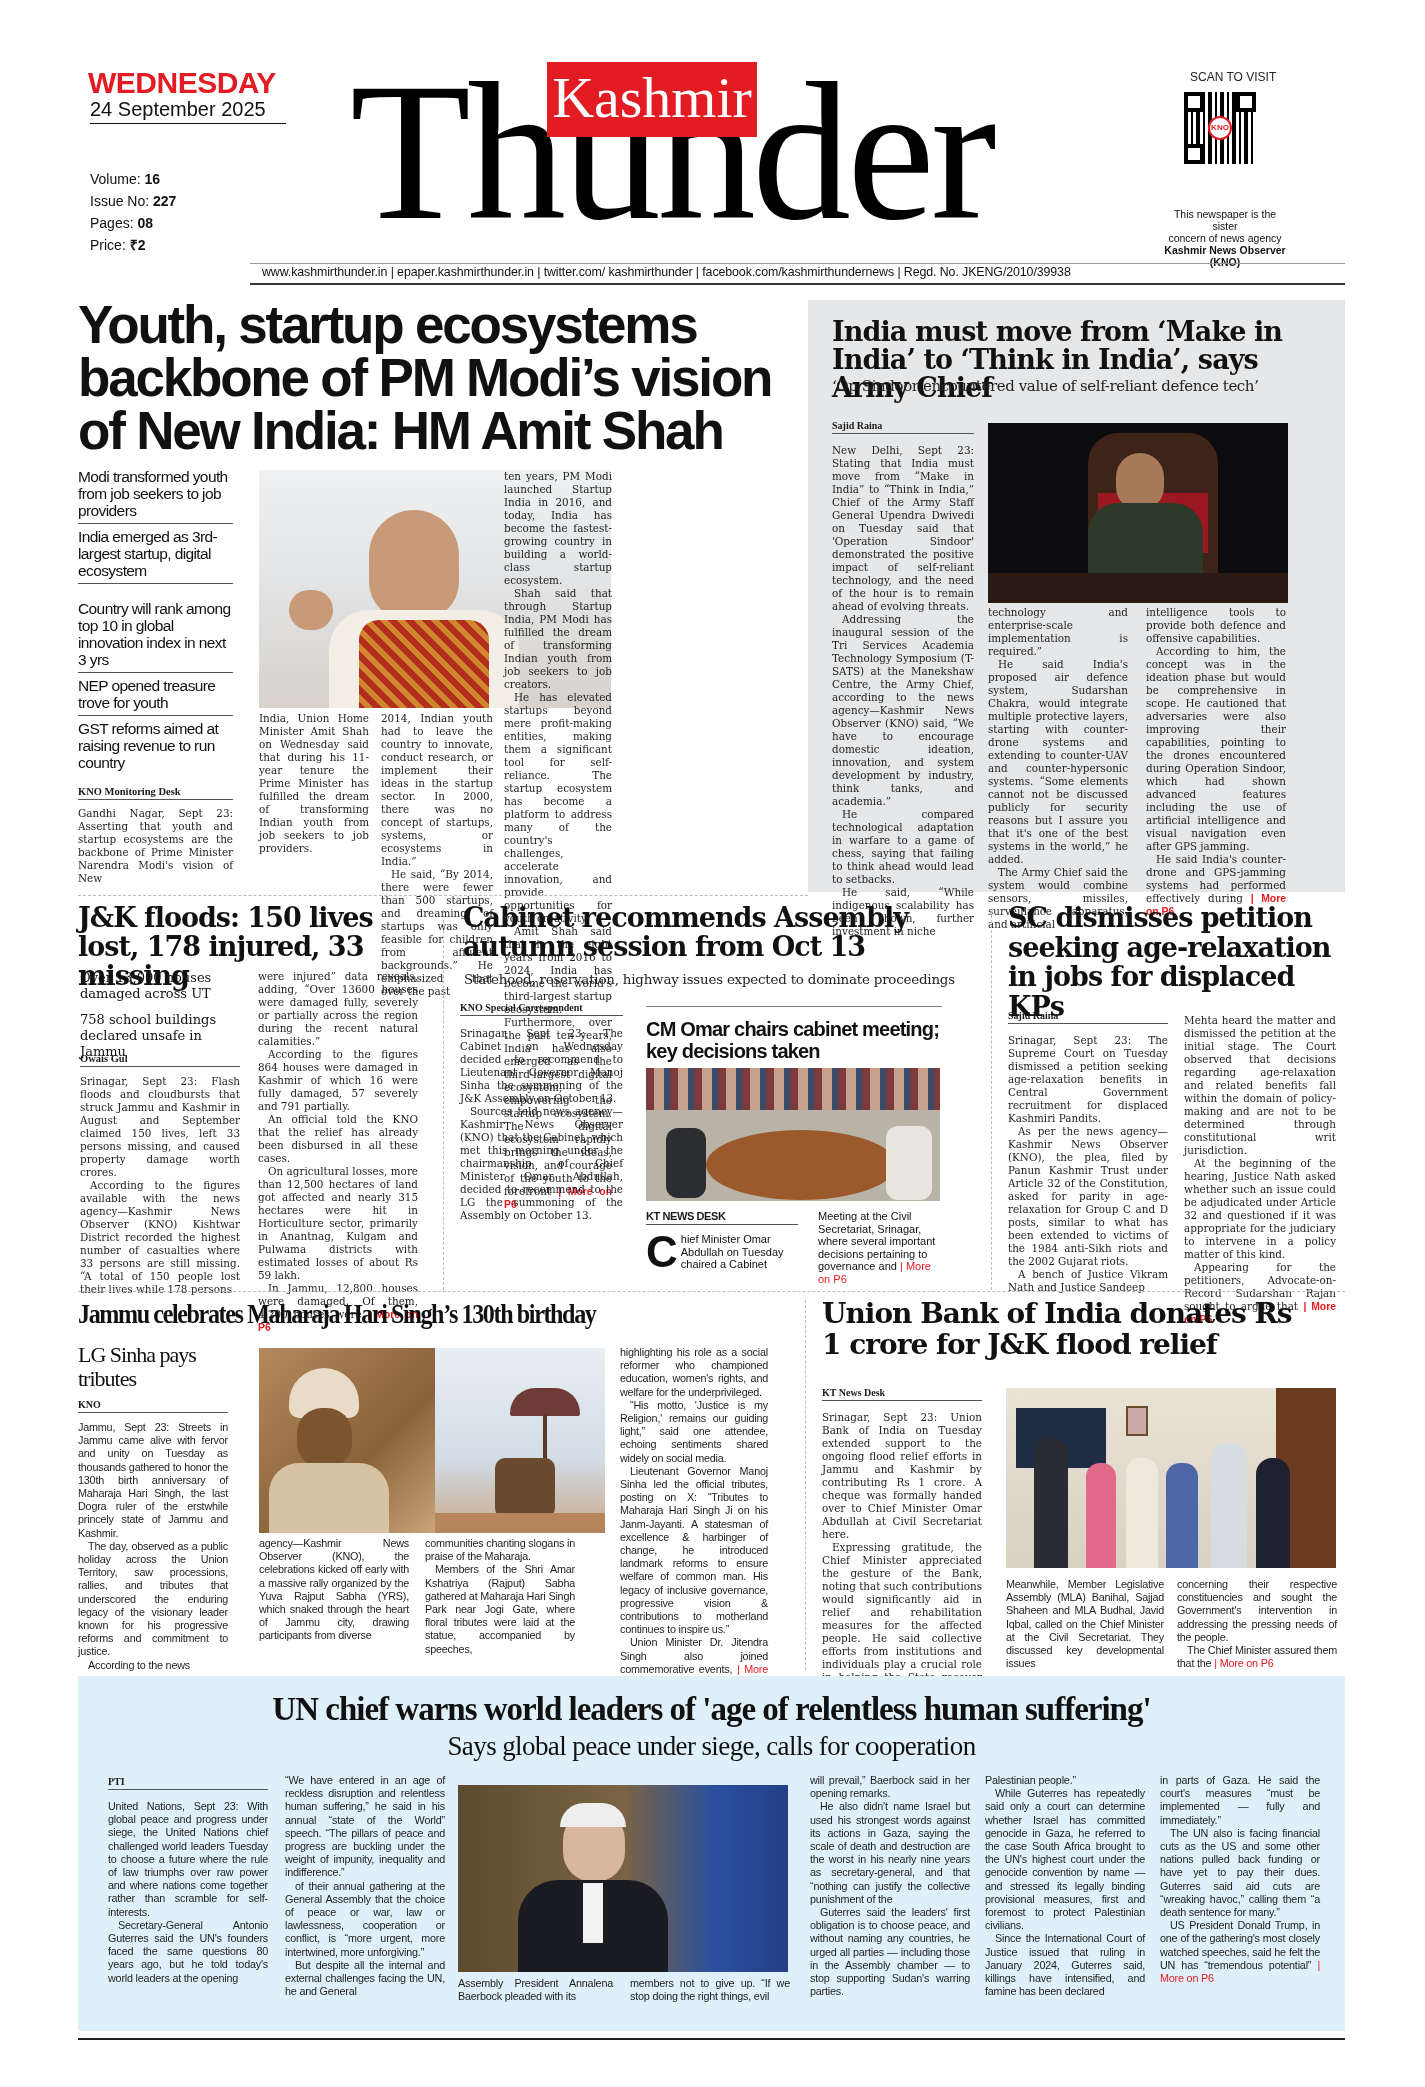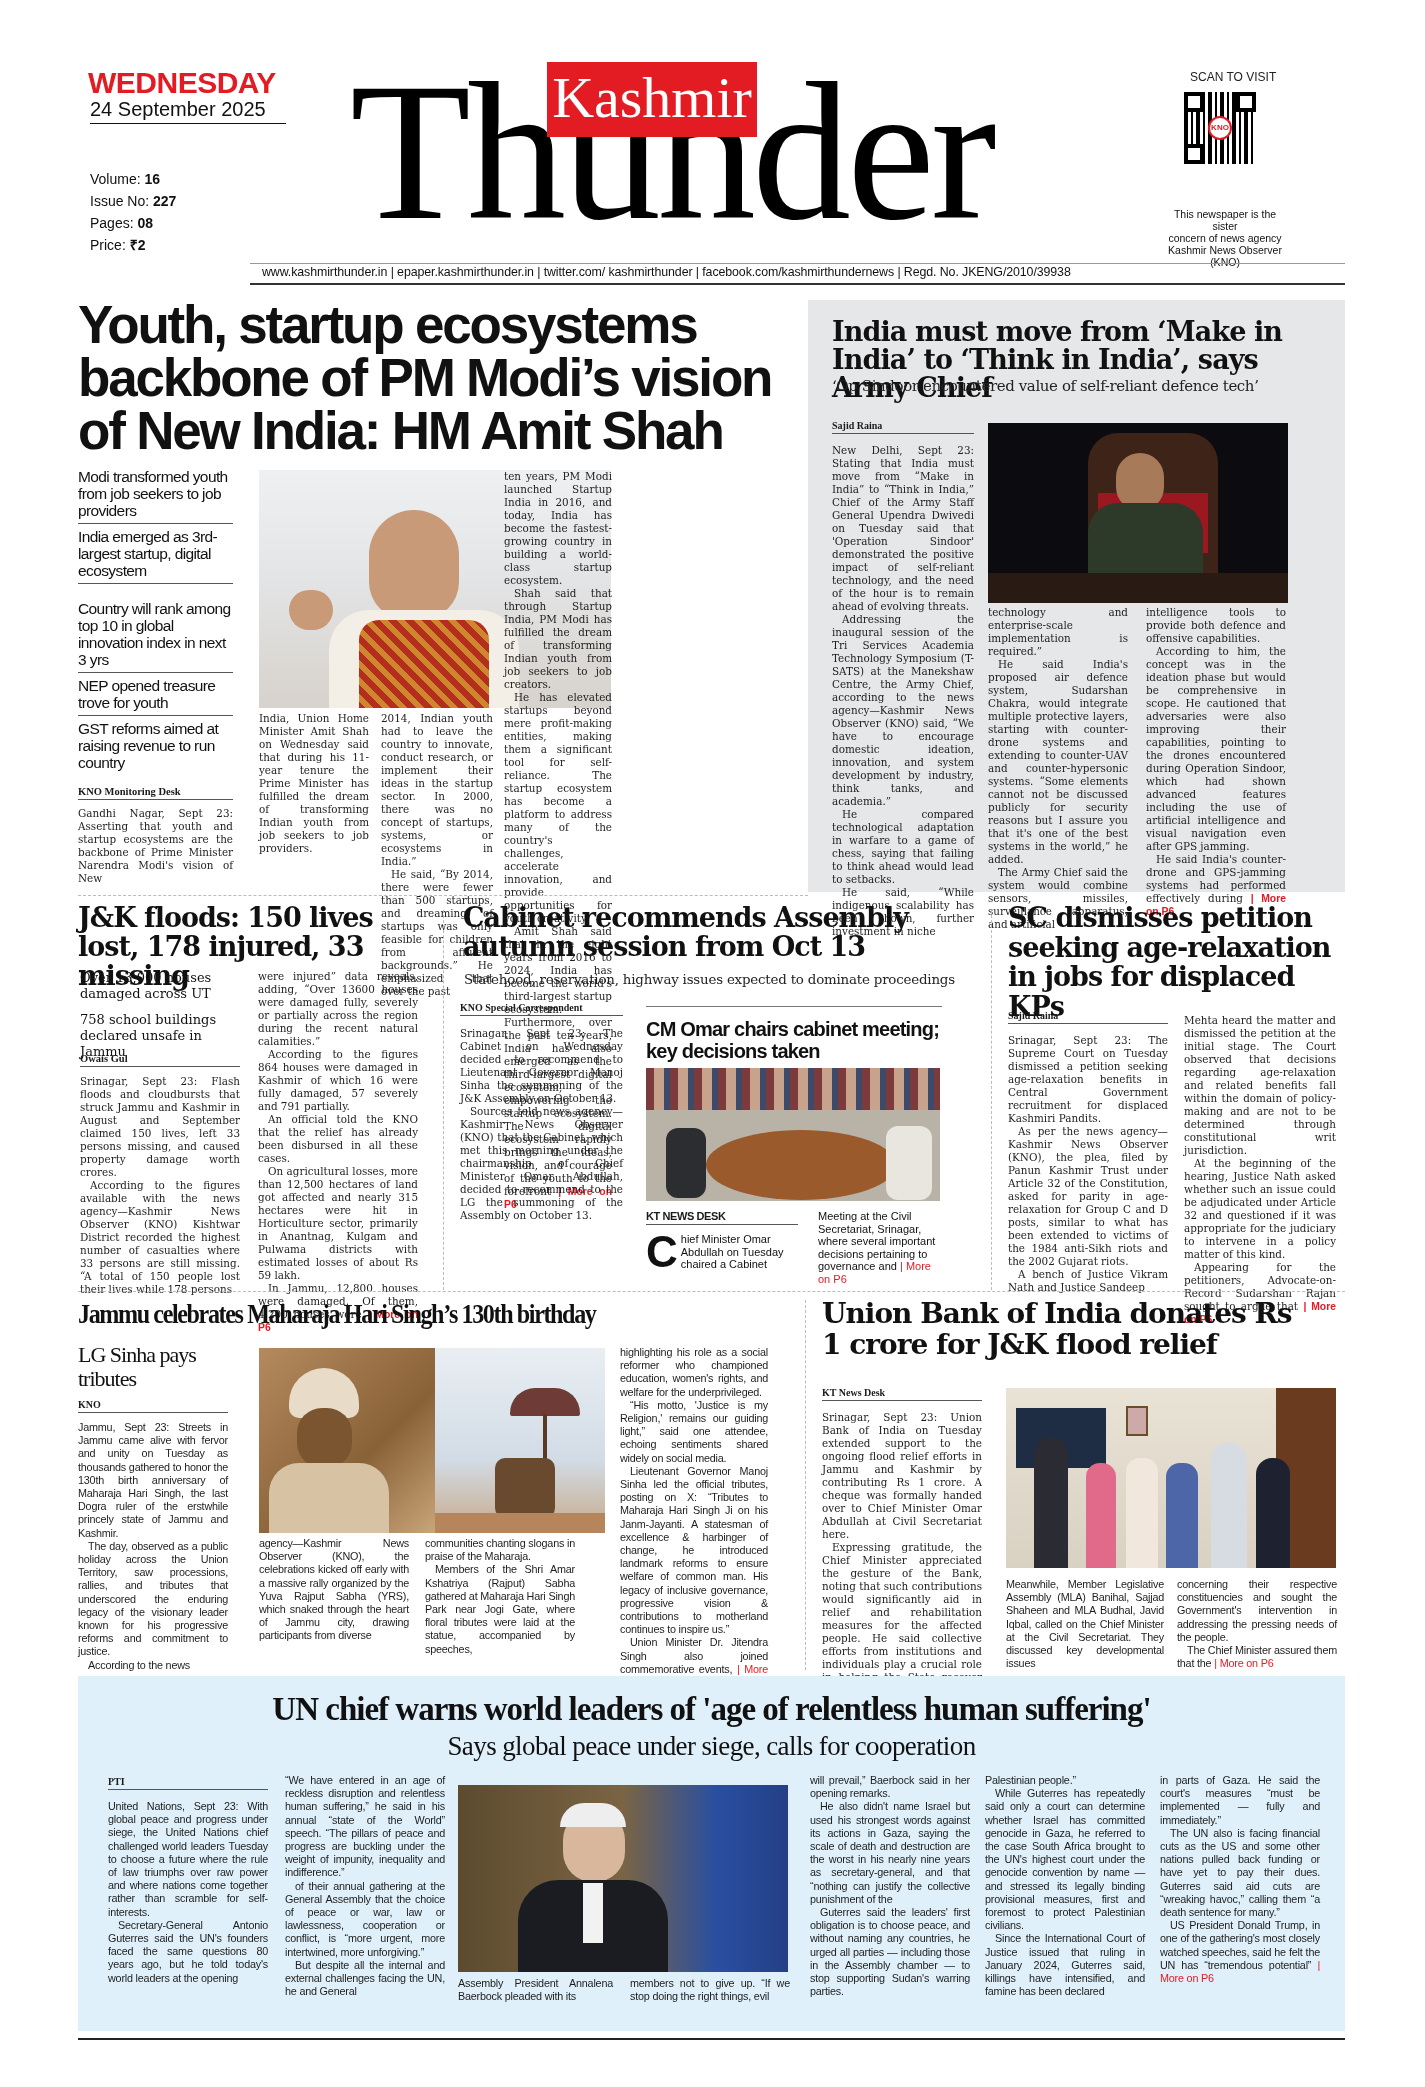--- a/index.html
+++ b/index.html
@@ -40,21 +40,21 @@
 <div class="abs" style="left:1184px;top:92px;width:72px;height:72px;background:
  repeating-linear-gradient(90deg,#000 0 4px,#fff 4px 7px,#000 7px 9px,#fff 9px 12px),#000;">
   <div style="position:absolute;left:0;top:0;width:20px;height:20px;border:4px solid #000;background:#fff"></div>
   <div style="position:absolute;right:0;top:0;width:20px;height:20px;border:4px solid #000;background:#fff"></div>
   <div style="position:absolute;left:0;bottom:0;width:20px;height:20px;border:4px solid #000;background:#fff"></div>
   <div class="sans" style="position:absolute;left:24px;top:24px;width:24px;height:24px;border-radius:50%;background:#fff;border:2px solid #e31b23;color:#e31b23;font-size:8px;font-weight:bold;text-align:center;line-height:20px">KNO</div>
 </div>
 <div class="abs sans" style="left:1160px;top:208px;width:130px;font-size:10.5px;line-height:12px;text-align:center;color:#111">
   <div>This newspaper is the sister</div>
   <div>concern of news agency</div>
-  <div style="font-weight:normal">Kashmir News Observer (KNO)</div>
+  <div style="font-weight:bold">Kashmir News Observer (KNO)</div>
 </div>
 
 <div class="abs" style="left:250px;top:263px;width:1095px;border-top:1px solid #999"></div>
 <div class="abs sans" style="left:262px;top:265px;font-size:12.4px;color:#111;letter-spacing:-0.1px;white-space:nowrap">www.kashmirthunder.in | epaper.kashmirthunder.in | twitter.com/ kashmirthunder | facebook.com/kashmirthundernews  | Regd. No. JKENG/2010/39938</div>
 <div class="abs" style="left:250px;top:283px;width:1095px;border-top:2.5px solid #333"></div>
 
 <div class="abs sans" style="left:78px;top:298px;width:700px;font-size:53px;line-height:53px;font-weight:bold;letter-spacing:-2.2px;color:#111">Youth, startup ecosystems backbone of PM Modi’s vision of New India: HM Amit Shah</div>
 
 <div class="abs sans" style="left:78px;top:468px;width:155px;font-size:15.5px;line-height:17px;letter-spacing:-0.6px;color:#111">
   <div style="border-bottom:1px solid #555;padding-bottom:4px;margin-bottom:4px">Modi transformed youth from job seekers to job providers</div>

